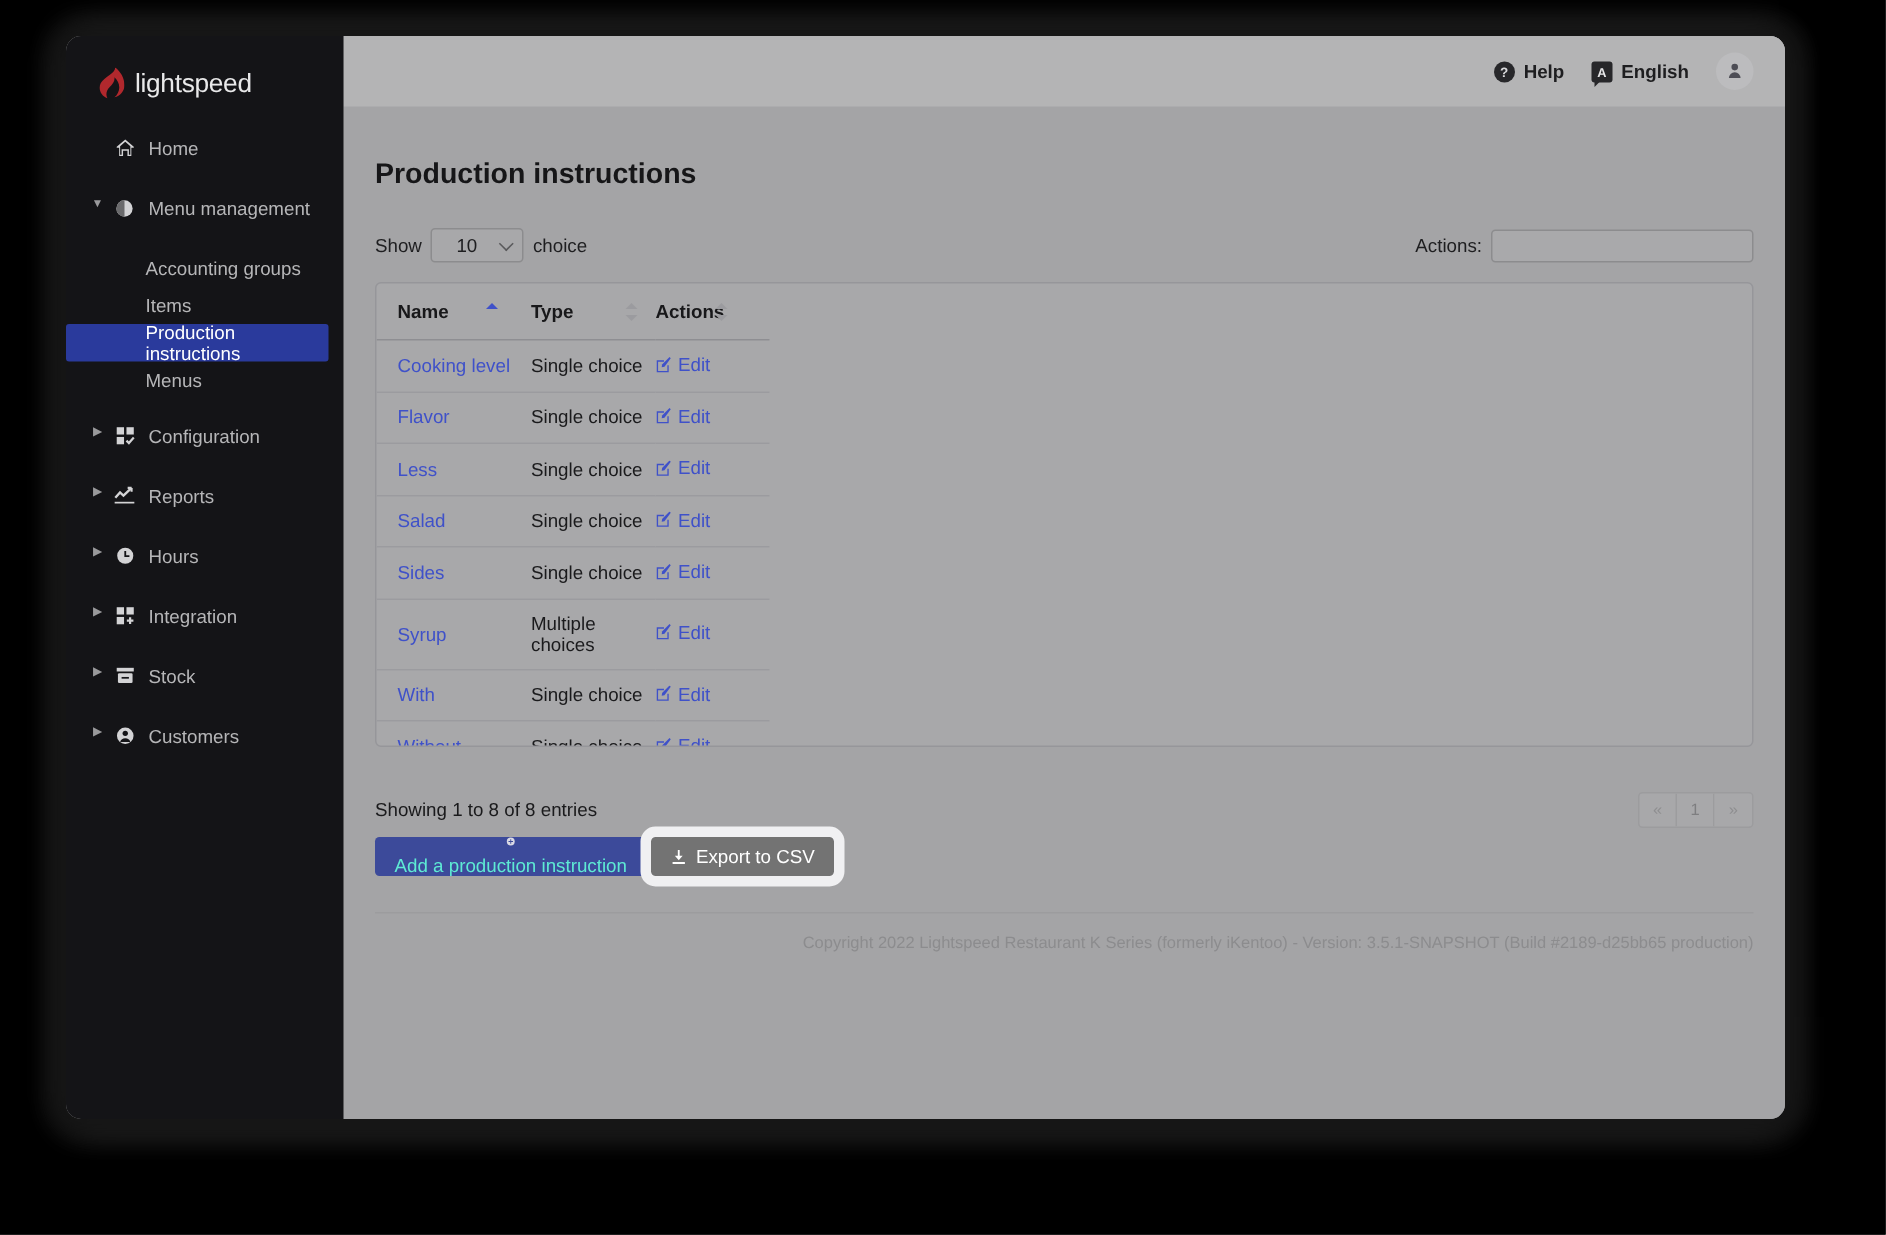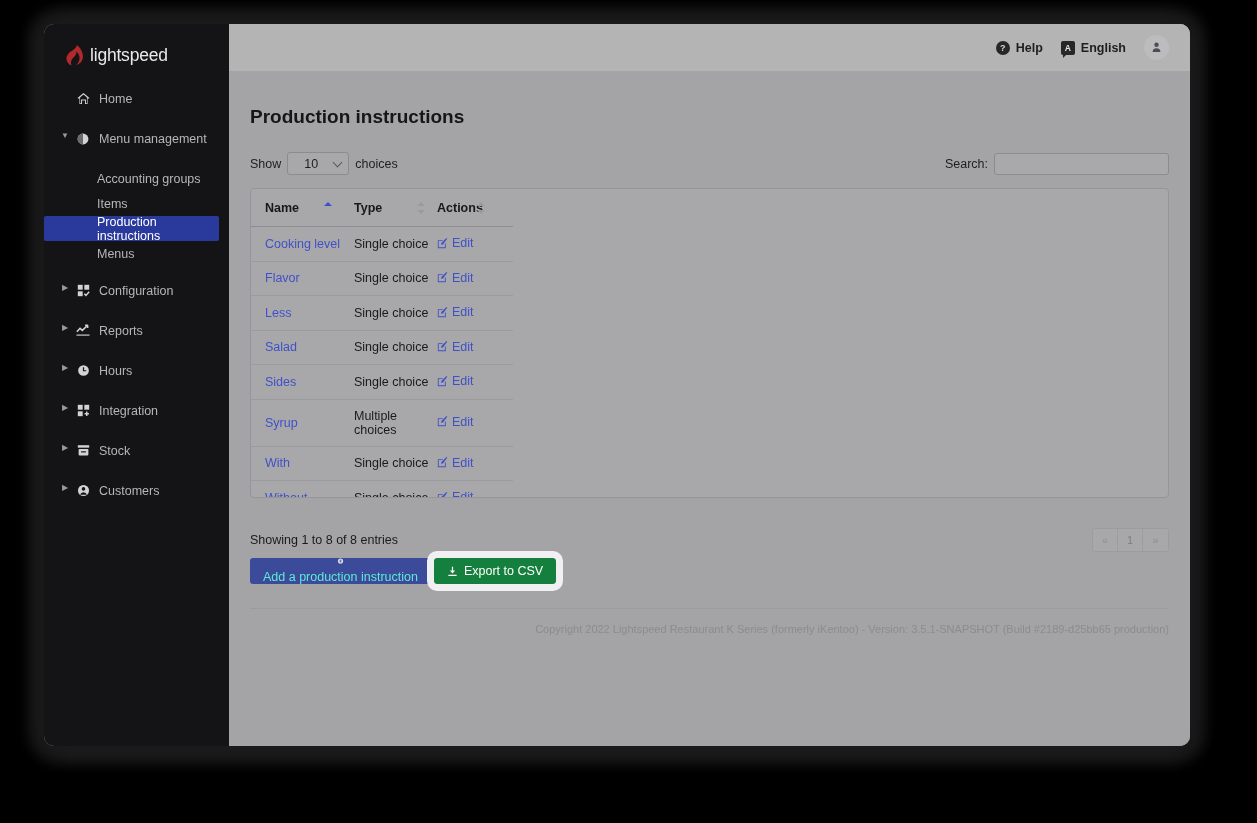--- a/index.html
+++ b/index.html
@@ -313,21 +313,21 @@
     font-size: 12.5px;
     color: #ffffff;
     border: none;
     border-radius: 3px;
     cursor: pointer;
     font-family: "Liberation Sans", sans-serif;
     white-space: nowrap;
   }
   .btn-add { background: #3c4a9a; color: #5eead4; flex-direction: column; }
   .btn-export {
-    background: #15803d;
+    background: #737373;
     outline: 7px solid #f0f0f2;
     margin-left: 3px;
     position: relative;
     z-index: 2;
   }
 
   .divider {
     margin-top: 24px;
     border-top: 1px solid #9c9c9e;
   }
@@ -493,24 +493,24 @@
 
         <h1 class="page-title">Production instructions</h1>
 
         <div class="table-controls">
           <div class="show-entries">
             <span>Show</span>
             <div class="sel">
               <span>10</span>
               <span class="chev"></span>
             </div>
-            <span>choices</span>
+            <span>choice</span>
           </div>
           <div class="search-wrap">
-            <span>Search:</span>
+            <span>Actions:</span>
             <input class="search-input" type="text" placeholder="" style="">
           </div>
         </div>
 
         <div class="card">
           <table class="dt">
             <thead>
               <tr>
                 <th class="c1">
                   <span>Name</span>

